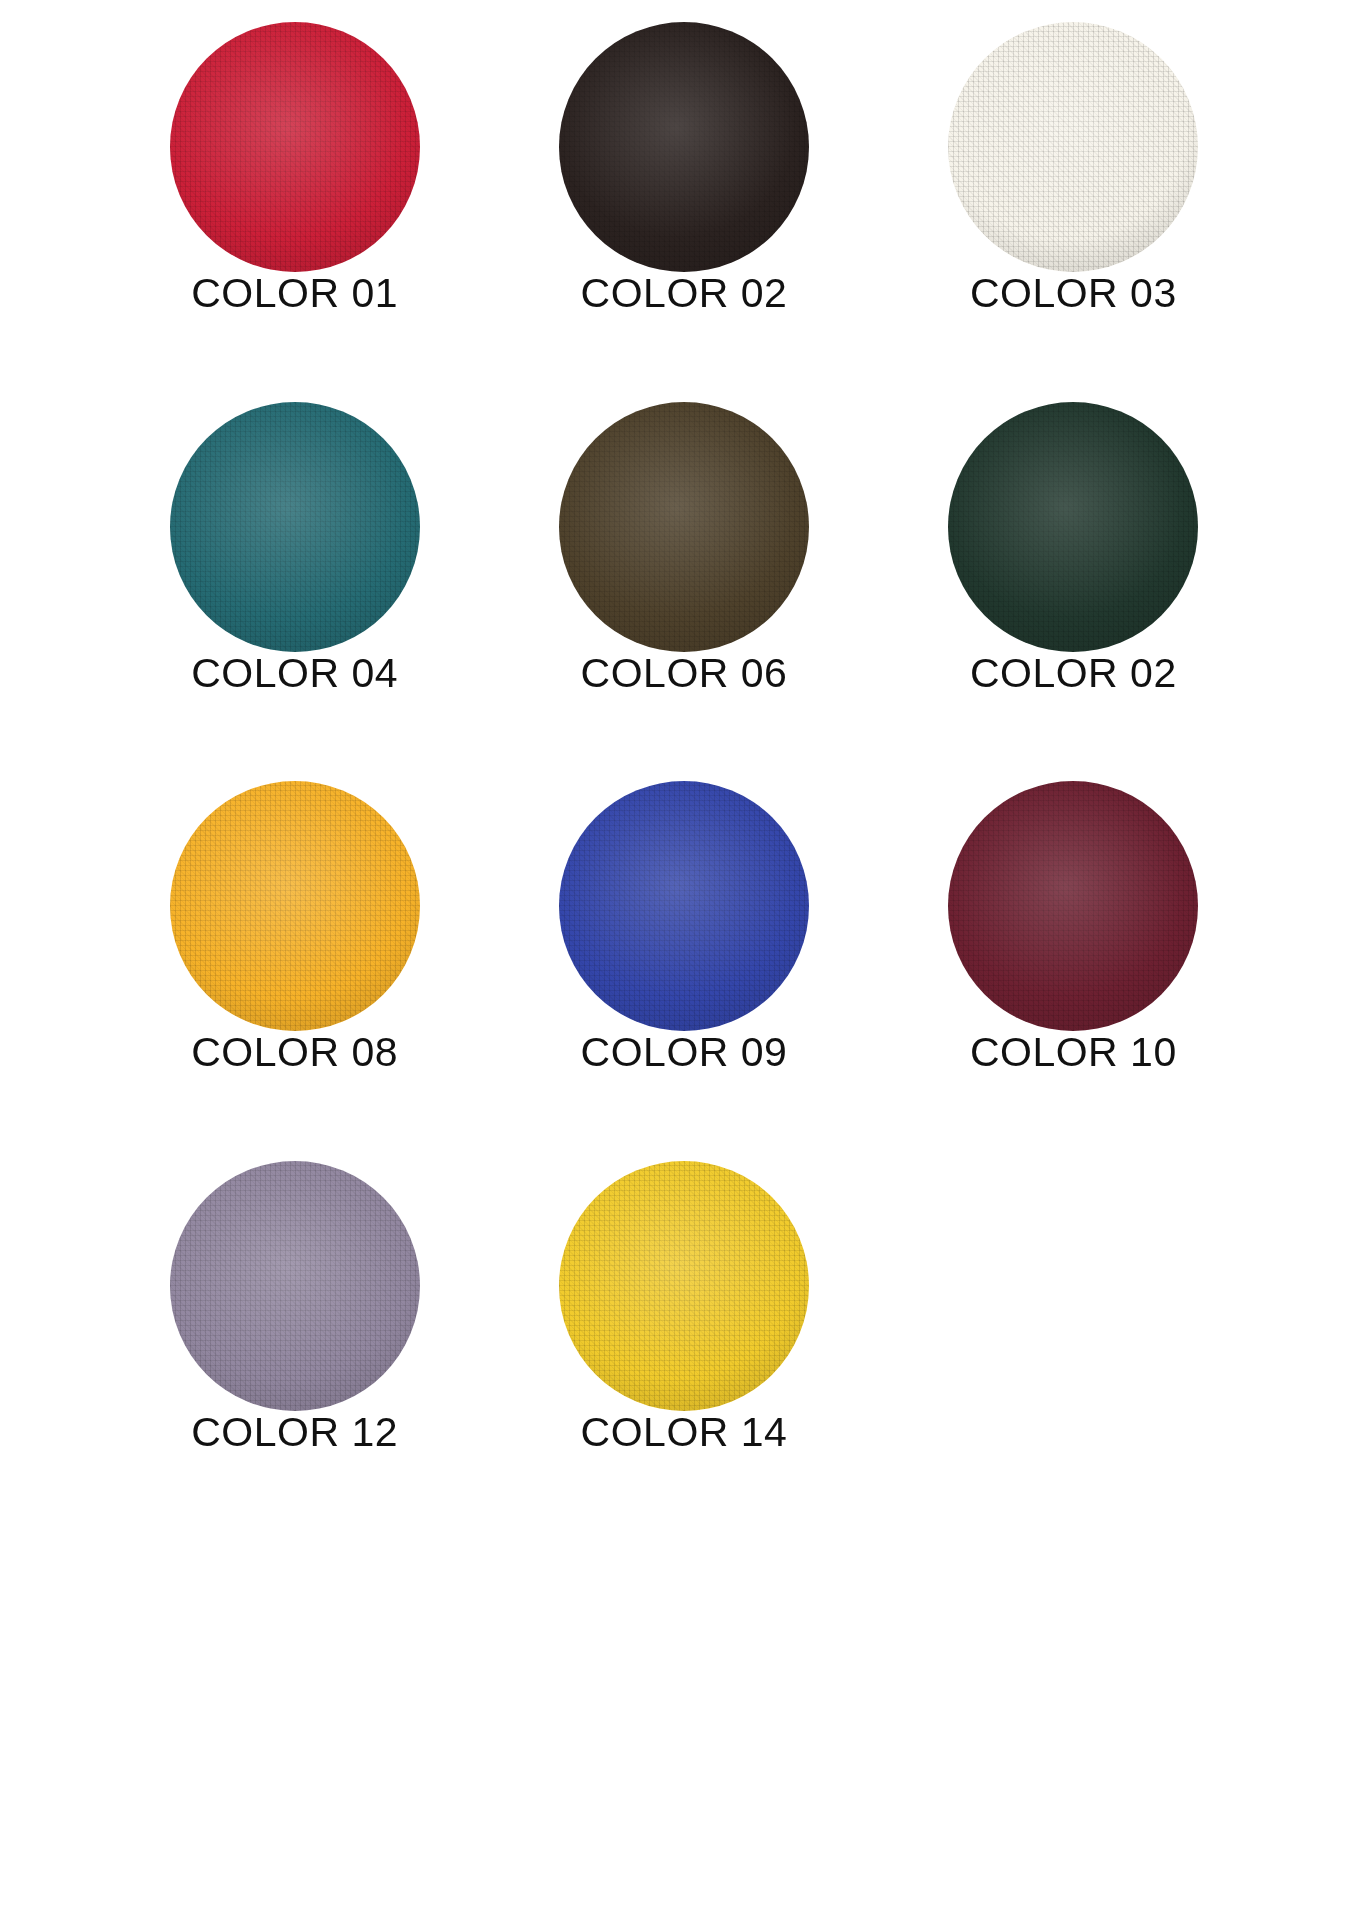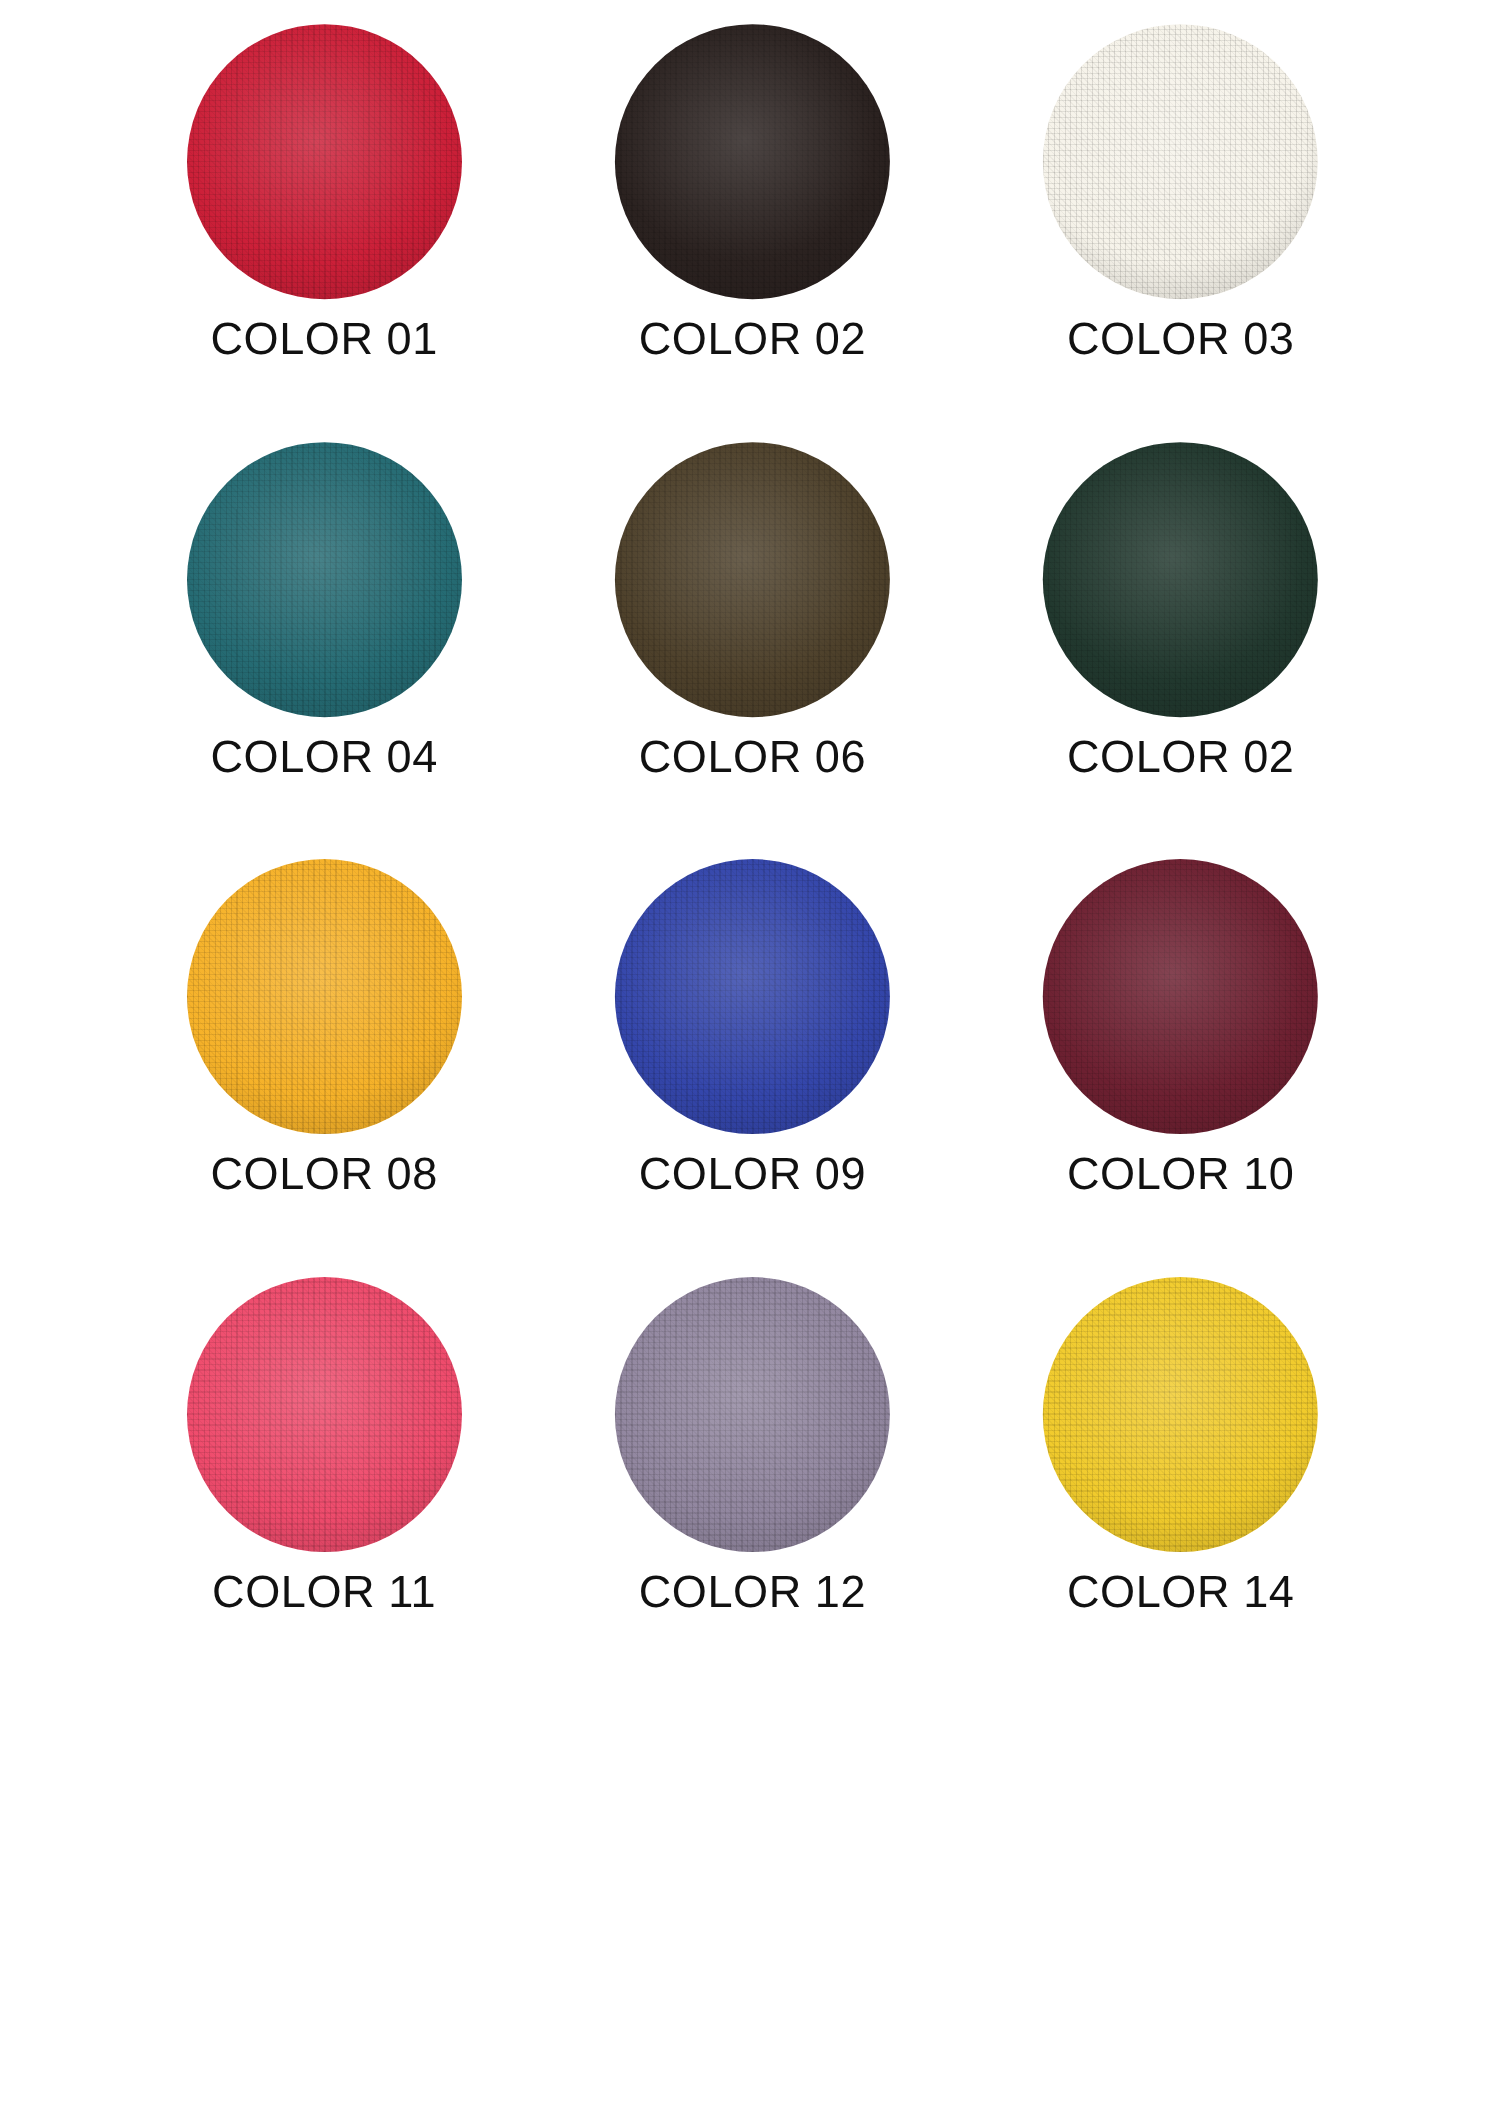--- a/index.html
+++ b/index.html
@@ -71,21 +71,21 @@
     background:
       radial-gradient(ellipse 78% 72% at 47% 42%,
         rgba(255,255,255,0.16) 0%,
         rgba(255,255,255,0.05) 42%,
         rgba(255,255,255,0.00) 62%,
         rgba(0,0,0,0.13) 88%,
         rgba(0,0,0,0.26) 100%);
   }
 
   .swatch-label {
-    margin-top: 16px;
+    margin-top: 1px;
     font-size: 41px;
     line-height: 1;
     letter-spacing: 0.5px;
     color: #111111;
     white-space: nowrap;
     font-weight: 400;
     font-family: "Liberation Sans", sans-serif;
   }
 </style>
 </head>
@@ -149,27 +149,20 @@
       <div class="swatch-label">COLOR 09</div>
     </div>
     <div class="swatch-cell">
       <div class="swatch-disc" style="background-color: rgb(109, 32, 49);">
         <div class="tex"></div>
         <div class="shade"></div>
       </div>
       <div class="swatch-label">COLOR 10</div>
     </div>
     <div class="swatch-cell">
-      <div class="swatch-disc" style="background-color: rgb(239, 75, 108);">
-        <div class="tex"></div>
-        <div class="shade"></div>
-      </div>
-      <div class="swatch-label">COLOR 11</div>
-    </div>
-    <div class="swatch-cell">
       <div class="swatch-disc" style="background-color: rgb(146, 135, 160);">
         <div class="tex"></div>
         <div class="shade"></div>
       </div>
       <div class="swatch-label">COLOR 12</div>
     </div>
     <div class="swatch-cell">
       <div class="swatch-disc" style="background-color: rgb(241, 203, 44);">
         <div class="tex"></div>
         <div class="shade"></div>

